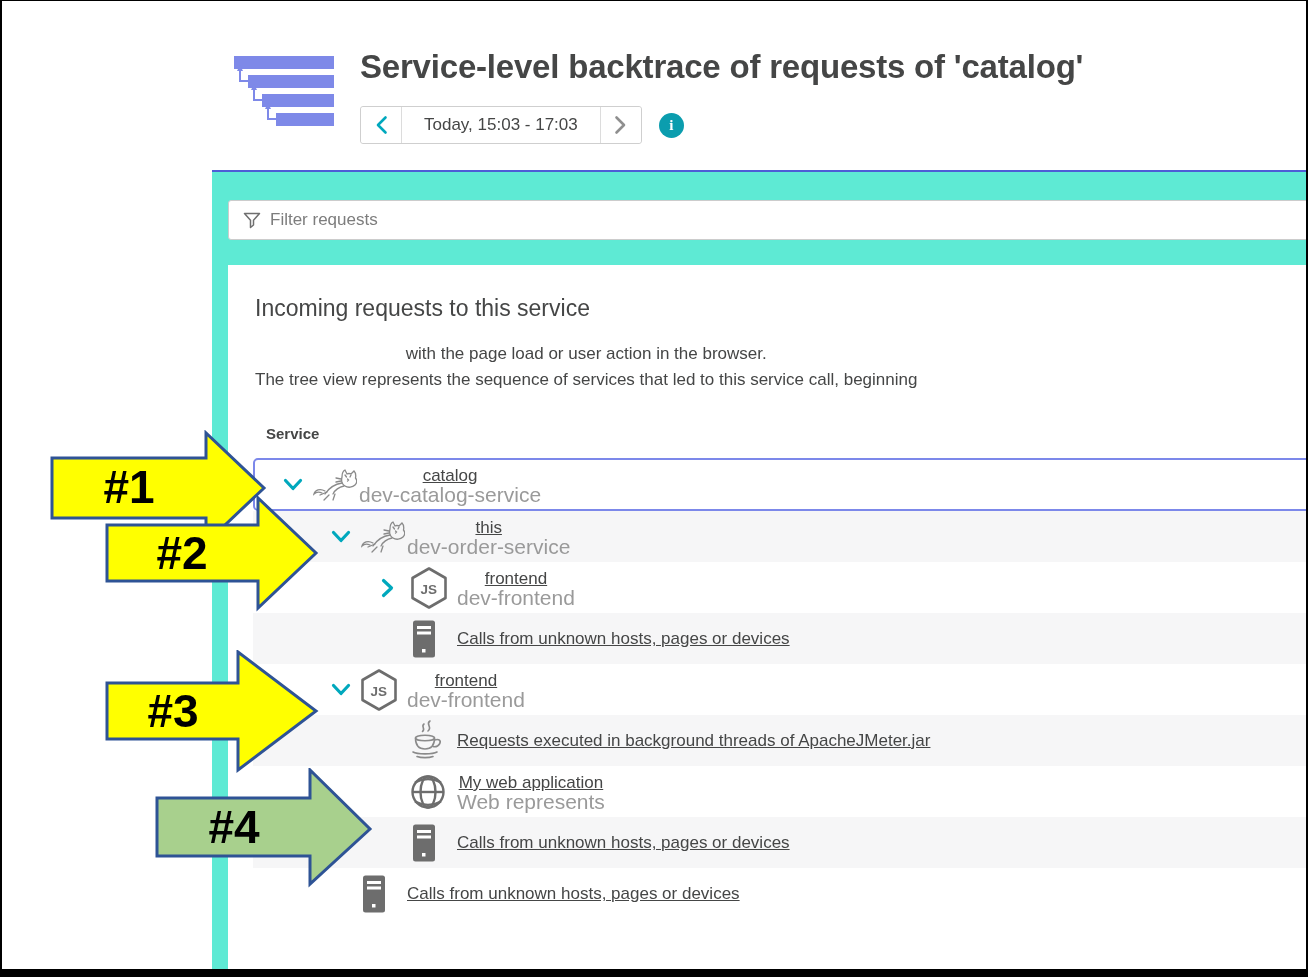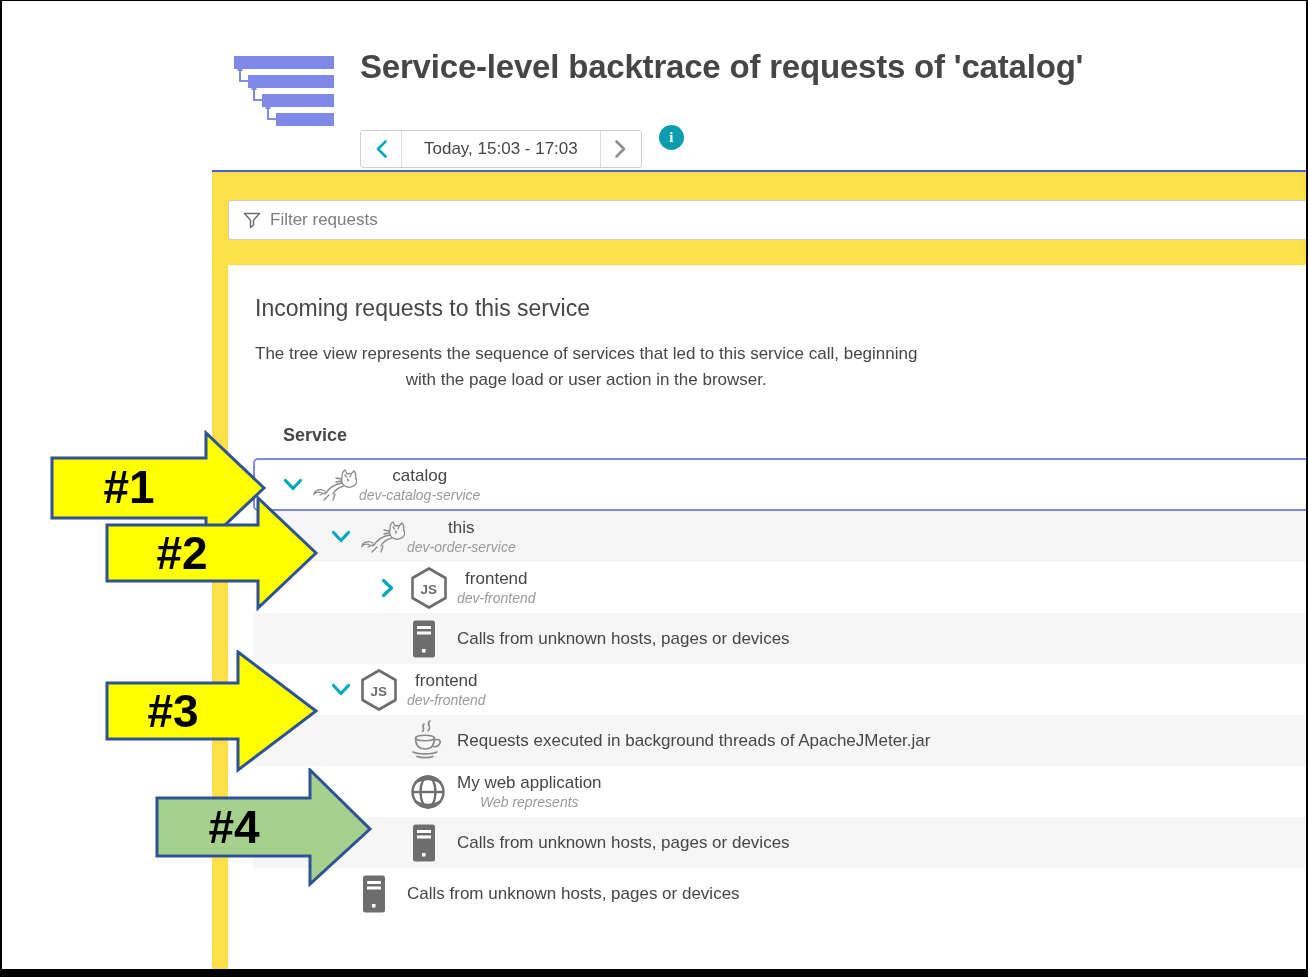--- a/index.html
+++ b/index.html
@@ -8,51 +8,51 @@
   .frame{position:absolute;inset:0;border-left:2px solid #000;border-right:2px solid #000;
          border-top:1px solid #000;border-bottom:8px solid #000;pointer-events:none;z-index:40;}
   .app{position:absolute;left:212px;top:0;right:0;bottom:0;}
 
   
   .bt-icon{position:absolute;left:10px;top:56px;}
   .page-title{position:absolute;left:148px;top:48px;font-size:33px;font-weight:700;color:#454646;
               white-space:nowrap;letter-spacing:-.2px;}
   .time-row{position:absolute;left:148px;top:106px;display:flex;align-items:center;}
   .timeframe{display:flex;align-items:stretch;height:38px;background:#fff;border:1px solid #cfcfcf;
-             border-radius:3px;box-sizing:border-box;margin-top:24px;}
+             border-radius:3px;box-sizing:border-box;}
   .tf-btn{width:40px;display:flex;align-items:center;justify-content:center;cursor:pointer;background:#fff;}
   .tf-btn.left{border-right:1px solid #dcdcdc;border-radius:3px 0 0 3px;}
   .tf-btn.right{border-left:1px solid #dcdcdc;border-radius:0 3px 3px 0;}
   .tf-label{display:flex;align-items:center;padding:0 22px;font-size:17px;color:#454646;white-space:nowrap;}
   .info-badge{width:25px;height:25px;border-radius:50%;background:#0b9dae;color:#fff;margin-left:17px;
               display:flex;align-items:center;justify-content:center;font-size:15px;font-weight:700;
               font-family:"Liberation Serif",serif;cursor:pointer;}
   .divider{position:absolute;left:0;right:0;top:170px;height:2px;background:#4d5ed6;}
 
   
-  .content{position:absolute;left:0;right:0;top:172px;bottom:0;background:#fde047;}
+  .content{position:absolute;left:0;right:0;top:172px;bottom:0;background:#5eead4;}
   .filter-bar{position:absolute;left:16px;right:-4px;top:28px;height:40px;background:#fff;
               border:1px solid #cccccc;border-radius:3px;box-sizing:border-box;display:flex;
               align-items:center;padding-left:14px;cursor:text;}
   .filter-ph{margin-left:9px;font-size:17px;color:#7d7d7d;}
   .card{position:absolute;left:16px;right:-4px;top:93px;bottom:2px;background:#fff;}
   .card-head{position:absolute;left:27px;top:30px;font-size:23px;font-weight:400;color:#454646;}
   .card-desc{position:absolute;left:27px;top:76px;font-size:17px;color:#454646;line-height:26px;}
-  .svc-col{position:absolute;left:55px;top:160px;font-size:18px;font-weight:700;color:#454646;}
+  .svc-col{position:absolute;left:38px;top:160px;font-size:15px;font-weight:700;color:#454646;}
 
   
   .tree{position:absolute;left:25px;right:-8px;top:193px;}
   .row{display:flex;align-items:center;height:51px;box-sizing:border-box;background:#fff;}
   .row.shaded{background:#f6f6f7;}
   .row.selected{border:2px solid #7c88ea;border-radius:5px;height:53px;background:#fff;}
   .row.lvl0{padding-left:28px;} .row.lvl1{padding-left:78px;} .row.lvl2{padding-left:128px;}
   .chev{width:28px;display:flex;align-items:center;flex:none;cursor:pointer;}
   .ric{width:48px;display:flex;align-items:center;justify-content:flex-start;flex:none;}
-  .rtext .t1{font-size:17px;color:#454646;line-height:21px;white-space:nowrap;}
-  .rtext .t2{font-size:14px;color:#9a9a9a;line-height:18px;white-space:nowrap;font-style:italic;}
+  .rtext .t1{font-size:17px;color:#454646;line-height:21px;white-space:nowrap;text-decoration:underline;}
+  .rtext .t2{font-size:21px;color:#9a9a9a;line-height:18px;white-space:nowrap;}
   .rtext .t1.solo{line-height:51px;}
 
   
   .arrow{position:absolute;z-index:30;}
   .arrow text{font-family:"Liberation Sans",sans-serif;font-weight:700;font-size:46px;fill:#000;}
 </style>
 </head>
 <body>
 
 <div class="page">
@@ -100,22 +100,22 @@
       <div class="filter-bar">
         <svg width="18" height="17" viewBox="0 0 18 17">
           <path d="M1.5,1.5 H16.5 L10.5,8.2 V13 L7.5,15.5 V8.2 Z" fill="none" stroke="#6f6f6f" stroke-width="1.5" stroke-linejoin="round"></path>
         </svg>
         <span class="filter-ph">Filter requests</span>
       </div>
 
       <div class="card">
         <div class="card-head">Incoming requests to this service</div>
         <div class="card-desc">
+          <div>with the page load or user action in the browser.</div>
           <div>The tree view represents the sequence of services that led to this service call, beginning</div>
-          <div>with the page load or user action in the browser.</div>
         </div>
         <div class="svc-col">Service</div>
 
         <div class="tree">
 
           <div class="row lvl0 selected">
             <span class="chev">
               <svg width="20" height="13" viewBox="0 0 20 13">
                   <polyline points="2.5,2.5 10,10.5 17.5,2.5" fill="none" stroke="#00a8bd" stroke-width="3.2" stroke-linecap="round" stroke-linejoin="round"></polyline>
                 </svg>

